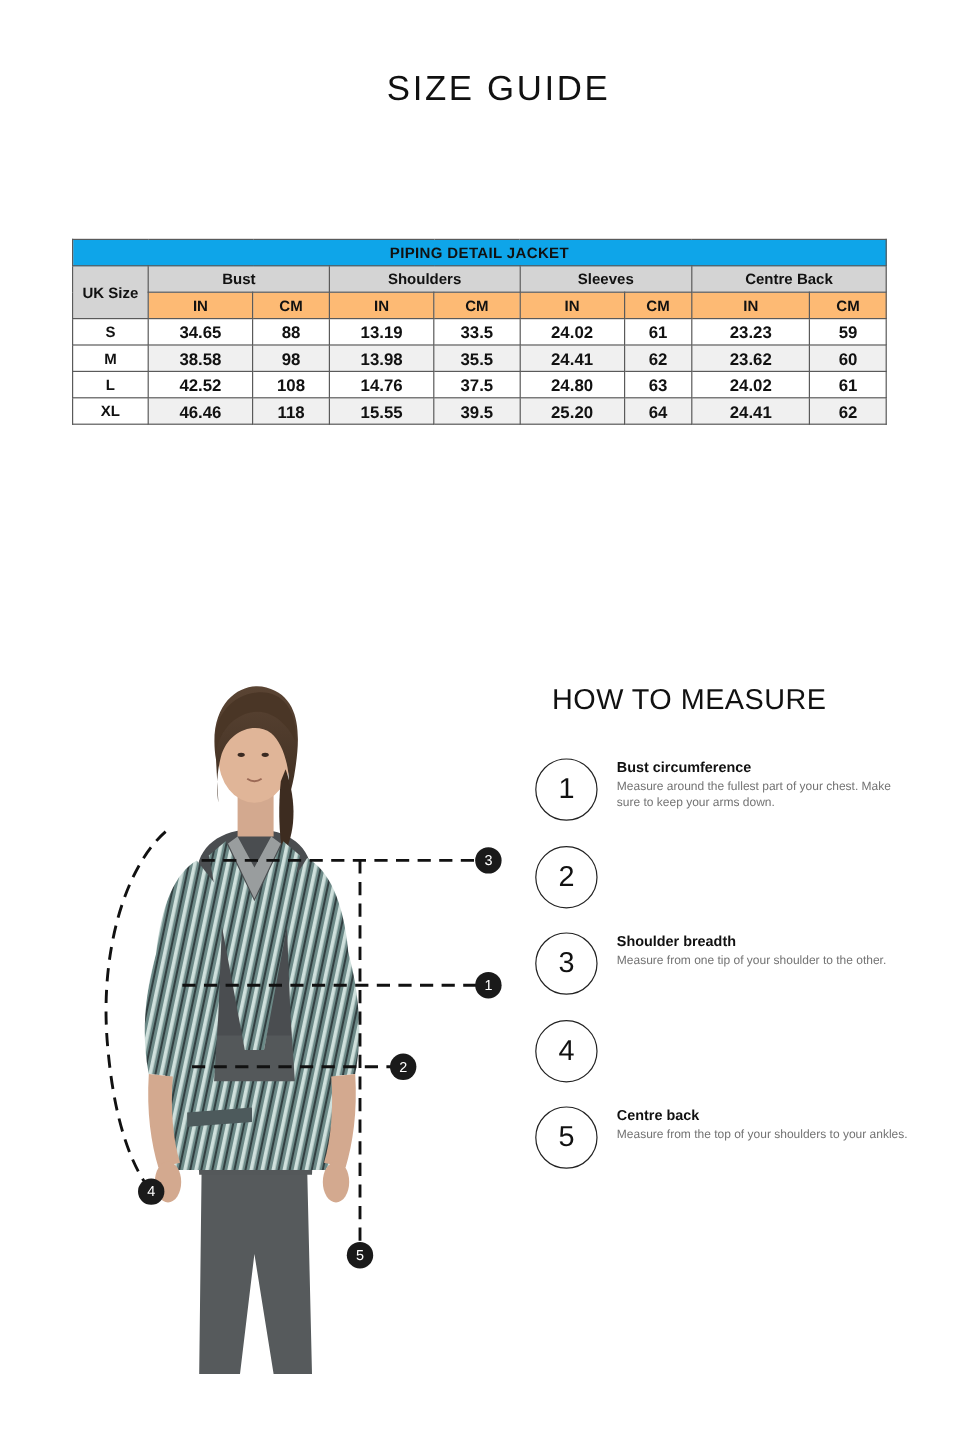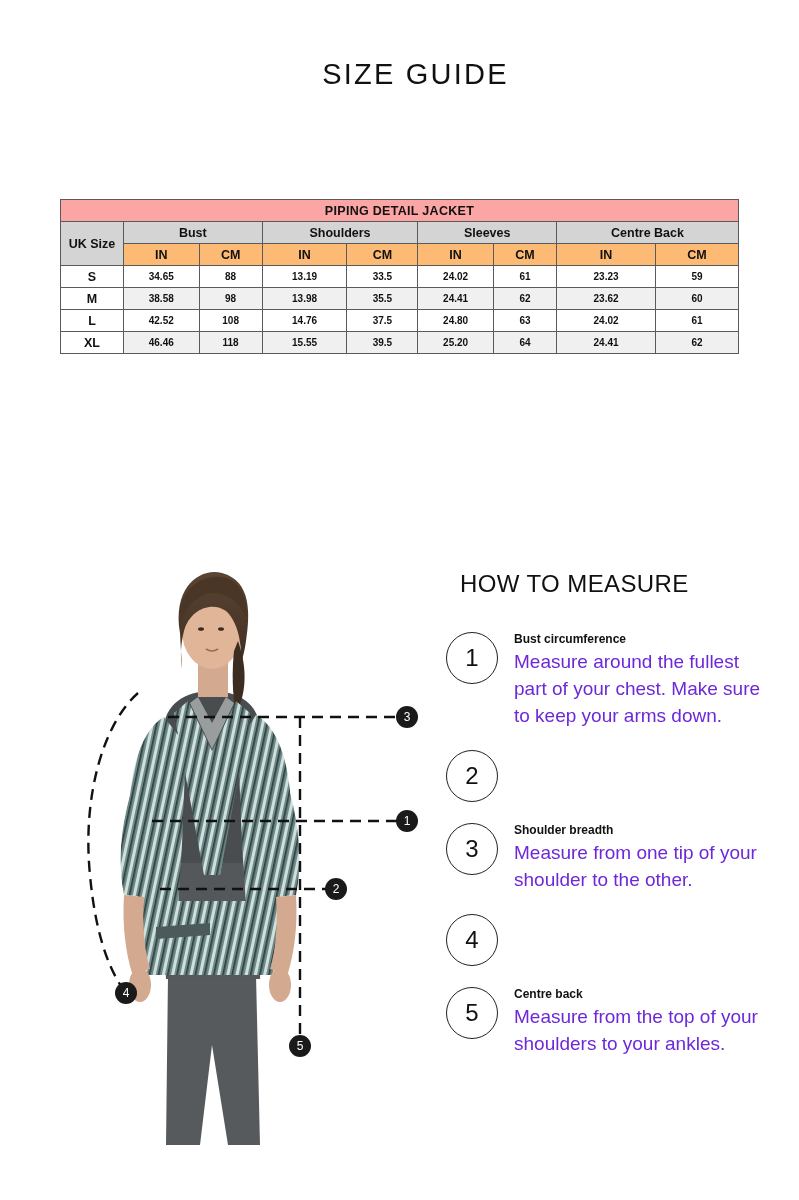--- a/index.html
+++ b/index.html
@@ -37,35 +37,35 @@
   }
   table.size-table td, table.size-table th {
     border: 1px solid #5a5a5a;
     padding: 2px 4px;
     text-align: center;
     font-weight: bold;
     color: #111;
     height: 22px;
   }
   .hdr-title {
-    background: #fca5a5;
+    background: #0ea5e9;
     font-size: 12.5px;
     letter-spacing: 0.3px;
   }
   .hdr-group {
     background: #d4d4d4;
   }
   .hdr-unit {
     background: #fdba74;
   }
   .row-alt td { background: #f0f0f0; }
   .row-plain td { background: #ffffff; }
   .size-cell { background: #ffffff !important; }
   .row-alt .size-cell, .row-plain .size-cell { background:#ffffff !important; }
-  td.val { font-weight: normal; font-size: 10px; margin-top: 28px; }
+  td.val { font-weight: normal; font-size: 14px; margin-top: 28px; }
   td.sizelbl { font-weight: bold; font-size: 12.5px; }
 
   
   .htm-title {
     position: absolute;
     top: 570px; left: 460px;
     font-size: 24px;
     font-weight: 400;
     letter-spacing: 0.4px;
     color: #111;
@@ -90,21 +90,21 @@
     color: #111;
     margin-right: 16px;
     margin-top: 2px;
   }
   .m-text { padding-top: 2px; }
   .m-title {
     font-size: 12px; font-weight: bold; color: #111;
     margin-bottom: 3px;
   }
   .m-desc {
-    font-size: 19px; line-height: 1.42; color: #6d28d9;
+    font-size: 10px; line-height: 1.42; color: #737373;
     max-width: 250px;
   }
 
   
   .figure {
     position: absolute;
     left: 60px; top: 545px;
     width: 400px; height: 610px;
   }
   .figure svg { display: block; }

